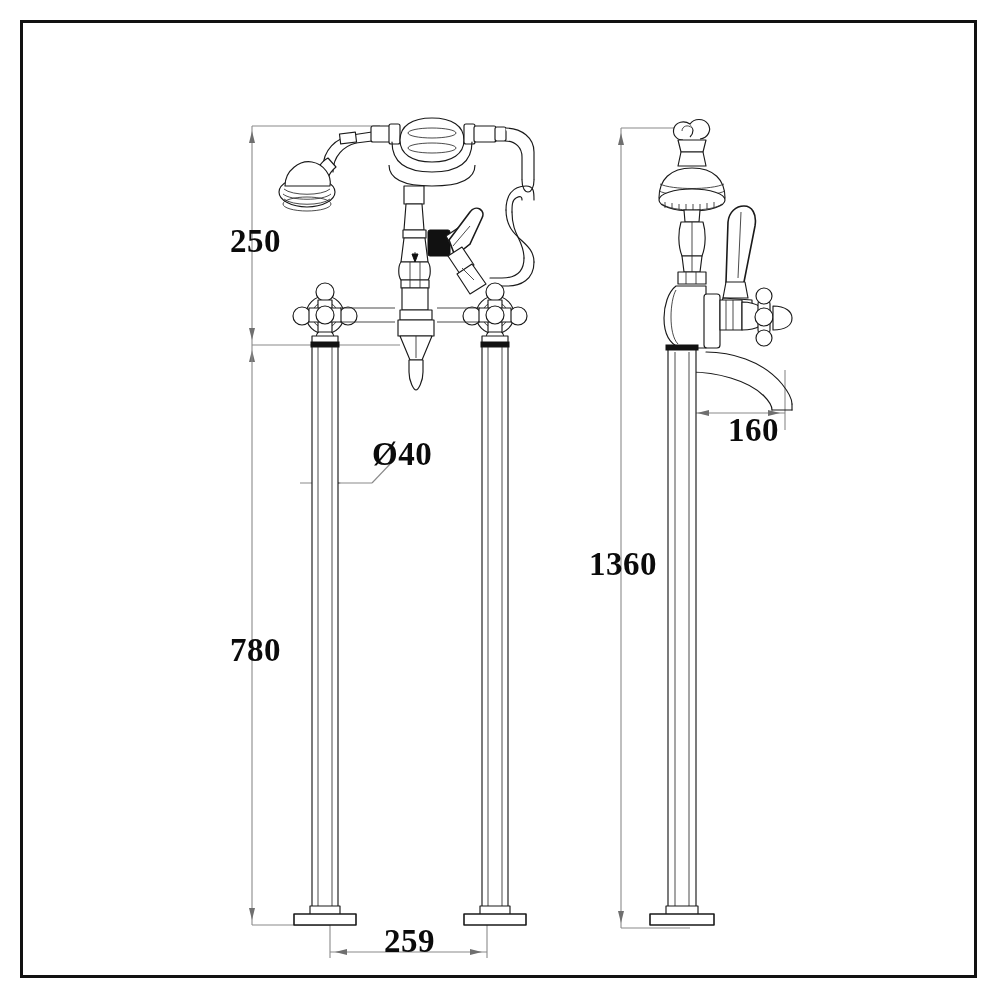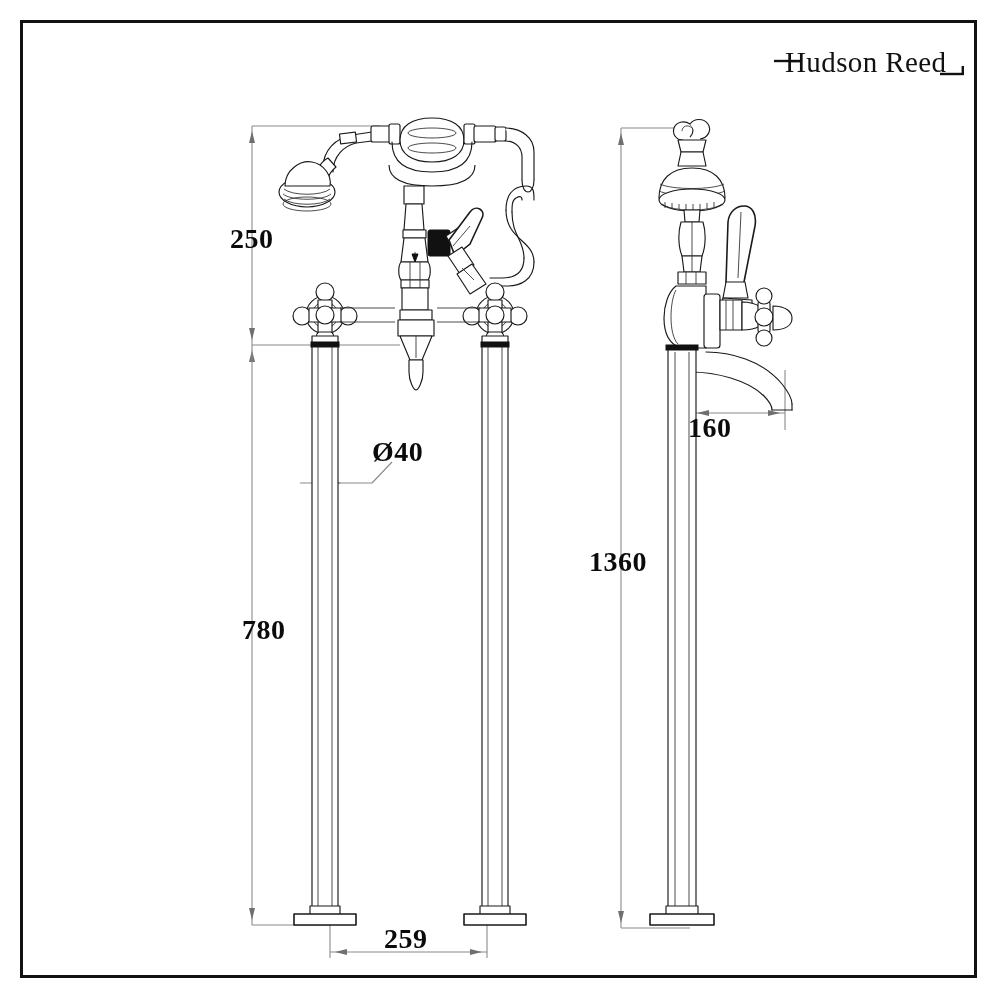--- a/index.html
+++ b/index.html
@@ -1,44 +1,36 @@
 <!DOCTYPE html>
 <html><head>
 <meta charset="utf-8">
 <style>
   html,body{margin:0;padding:0;background:#ffffff;}
   body{width:1000px;height:1000px;overflow:hidden;font-family:"Liberation Serif",serif;}
   #root{position:relative;width:1000px;height:1000px;background:#ffffff;}
   .frame{position:absolute;left:20px;top:20px;width:957px;height:958px;border:3px solid #111111;box-sizing:border-box;background:#ffffff;}
   .logo{position:absolute;right:36px;top:44px;font-family:"Liberation Serif",serif;font-size:29px;color:#111111;letter-spacing:.4px;white-space:nowrap;}
-  .dimlabel{position:absolute;font-family:"Liberation Serif",serif;font-weight:bold;font-size:28px;color:#0b0b0b;white-space:nowrap;letter-spacing:.5px;}
+  .dimlabel{position:absolute;font-family:"Liberation Serif",serif;font-weight:bold;font-size:33px;color:#0b0b0b;white-space:nowrap;letter-spacing:.5px;}
   svg.draw{position:absolute;left:0;top:0;width:1000px;height:1000px;}
   .lw{fill:none;stroke:#1a1a1a;stroke-width:1.15;stroke-linejoin:round;stroke-linecap:round;}
   .thin{fill:none;stroke:#2b2b2b;stroke-width:.85;}
   .fillw{fill:#ffffff;stroke:#1a1a1a;stroke-width:1.15;stroke-linejoin:round;}
   .fillw2{fill:#ffffff;stroke:#1a1a1a;stroke-width:1.6;stroke-linejoin:round;}
   .blk{fill:#111111;stroke:#111111;stroke-width:1;}
   .dim{fill:none;stroke:#8a8a8a;stroke-width:1.1;}
   .dimk{fill:#6f6f6f;stroke:none;}
 </style>
 </head>
 <body>
 
 <div id="root">
 
   <div class="frame"></div>
 
-  <div class="logo">
-    <svg width="190" height="40" viewBox="0 0 190 40">
-      <line x1="0" y1="17" x2="26" y2="17" stroke="#111" stroke-width="2.4"></line>
-      <text x="11" y="28" font-family="Liberation Serif, serif" font-size="29" fill="#111111">Hudson Reed</text>
-      <line x1="166" y1="30" x2="190" y2="30" stroke="#111" stroke-width="2.4"></line>
-      <line x1="188.8" y1="30" x2="188.8" y2="22" stroke="#111" stroke-width="2.4"></line>
-    </svg>
-  </div>
 
   <svg class="draw" viewBox="0 0 1000 1000">
 
     <g>
       <line class="dim" x1="252" y1="126" x2="380" y2="126"></line>
       <line class="dim" x1="252" y1="345" x2="400" y2="345"></line>
       <line class="dim" x1="252" y1="126" x2="252" y2="345"></line>
       <polygon class="dimk" points="252,131 249,143 255,143"></polygon>
       <polygon class="dimk" points="252,340 249,328 255,328"></polygon>
       <polygon class="dimk" points="252,350 249,362 255,362"></polygon>
@@ -276,18 +268,18 @@
         <line class="thin" x1="689" y1="352" x2="689" y2="912"></line>
         <rect class="blk" x="666" y="345" width="32" height="5"></rect>
         <rect class="fillw" x="666" y="906" width="32" height="10"></rect>
         <rect class="fillw2" x="650" y="914" width="64" height="11"></rect>
       </g>
     </g>
   </svg>
 
   <div class="dimlabel" style="left:230px;top:223px;">250</div>
   <div class="dimlabel" style="left:372px;top:436px;">Ø40</div>
-  <div class="dimlabel" style="left:230px;top:614px;margin-left:12px;">780</div>
+  <div class="dimlabel" style="left:230px;top:632px;">780</div>
   <div class="dimlabel" style="left:384px;top:923px;">259</div>
   <div class="dimlabel" style="left:589px;top:546px;">1360</div>
-  <div class="dimlabel" style="left:688px;top:412px;">160</div>
+  <div class="dimlabel" style="left:728px;top:412px;">160</div>
 
 </div>
 
 </body></html>

